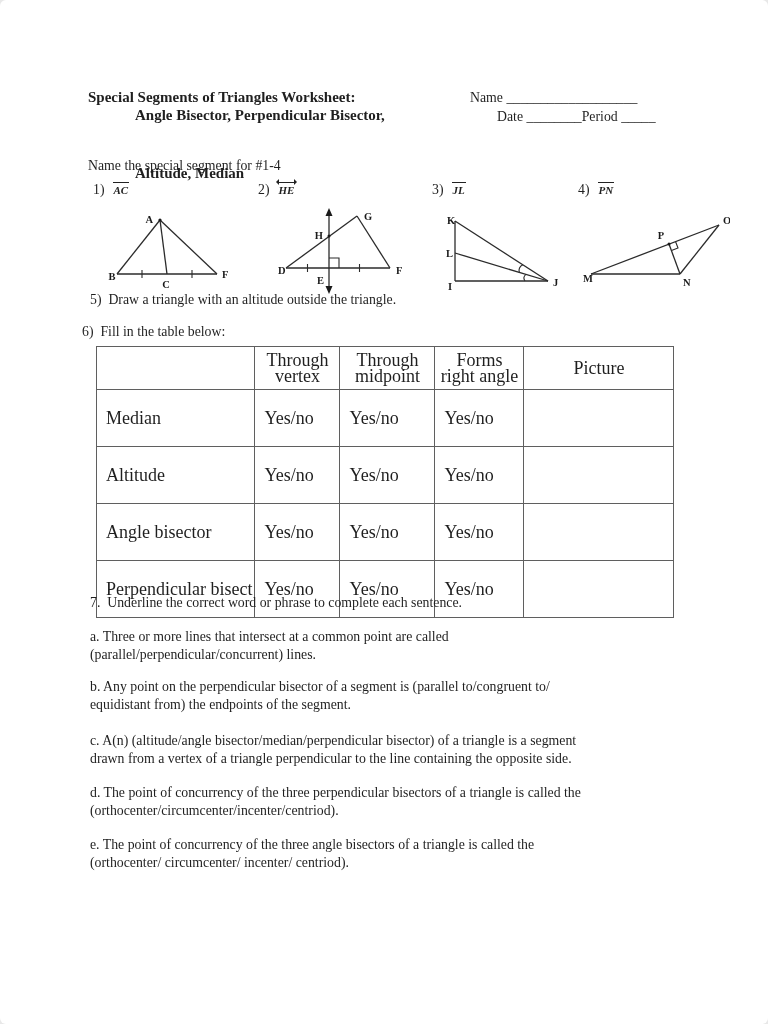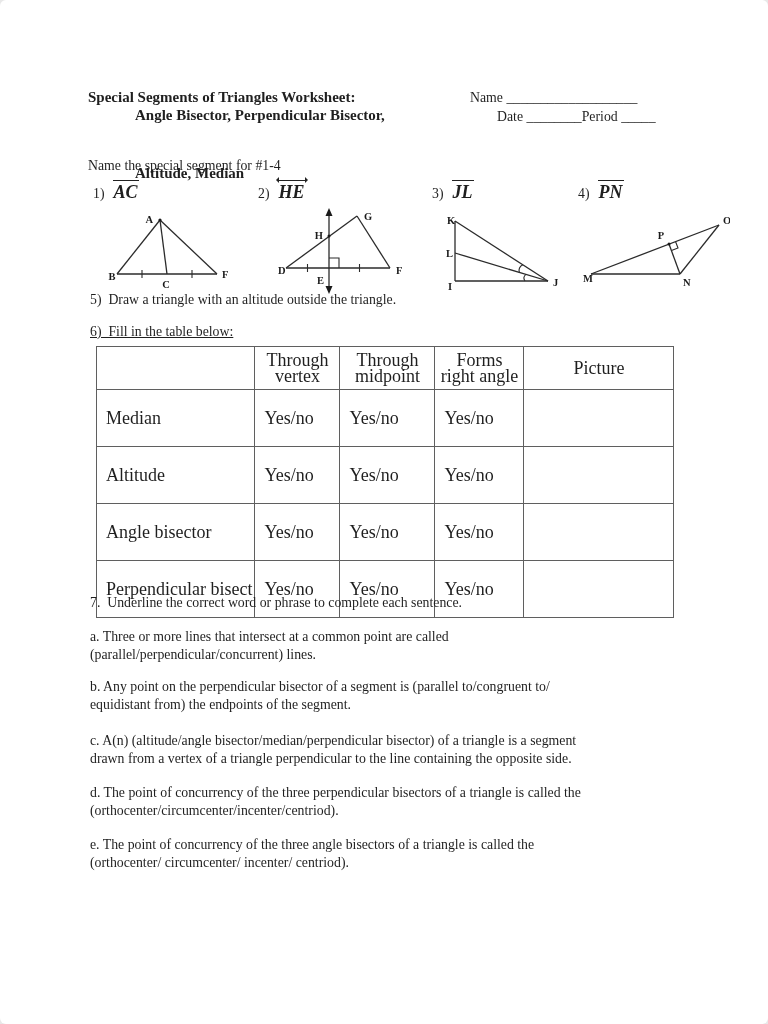--- a/index.html
+++ b/index.html
@@ -9,21 +9,21 @@
     color:#1f1f1f;overflow:hidden;margin:0 auto;border-radius:6px;
   }
   .abs{position:absolute;}
   .ws{white-space:pre-wrap;}
   .bold{font-weight:bold;}
   .t15{font-size:15px;line-height:18px;}
   .t14{font-size:13.8px;line-height:18px;}
   
   .seg{
     display:inline-block;position:relative;
-    font-style:italic;font-weight:bold;font-size:18px;line-height:1;
+    font-style:italic;font-weight:bold;font-size:11px;line-height:1;
     border-top:1.4px solid #222;padding:2px 1px 0 1px;margin-left:8px;
   }
   .seg--line::before,.seg--line::after{
     content:"";position:absolute;top:-4.2px;width:0;height:0;
     border:3px solid transparent;
   }
   .seg--line::before{left:-5px;border-right-color:#222;}
   .seg--line::after{right:-5px;border-left-color:#222;}
   .probnum{font-size:13.8px;}
   .prob{position:absolute;top:180px;}
@@ -139,21 +139,21 @@
     <line class="ln" x1="86" y1="30" x2="97" y2="60"></line>
     <path class="thin" d="M 92.5 27.5 L 95.0 34.0 L 88.5 36.5"></path>
     <circle class="fillb" cx="86" cy="30" r="1.5"></circle>
     <text x="78" y="25" text-anchor="middle">P</text>
     <text x="140" y="10">O</text>
     <text x="0" y="68">M</text>
     <text x="100" y="72">N</text>
   </svg>
 
   <div class="abs t14 ws" style="left:90px;top:291px;">5)  Draw a triangle with an altitude outside the triangle.</div>
-  <div class="abs t14 ws" style="left:90px;top:323px;text-decoration:underline;">6)  Fill in the table below:</div>
+  <div class="abs t14 ws" style="left:82px;top:323px;">6)  Fill in the table below:</div>
 
   <table class="wtable">
     <colgroup>
       <col style="width:136px">
         <col style="width:85px">
         <col style="width:95px">
         <col style="width:89px">
         <col style="width:150px">
     </colgroup>
     <tbody>

